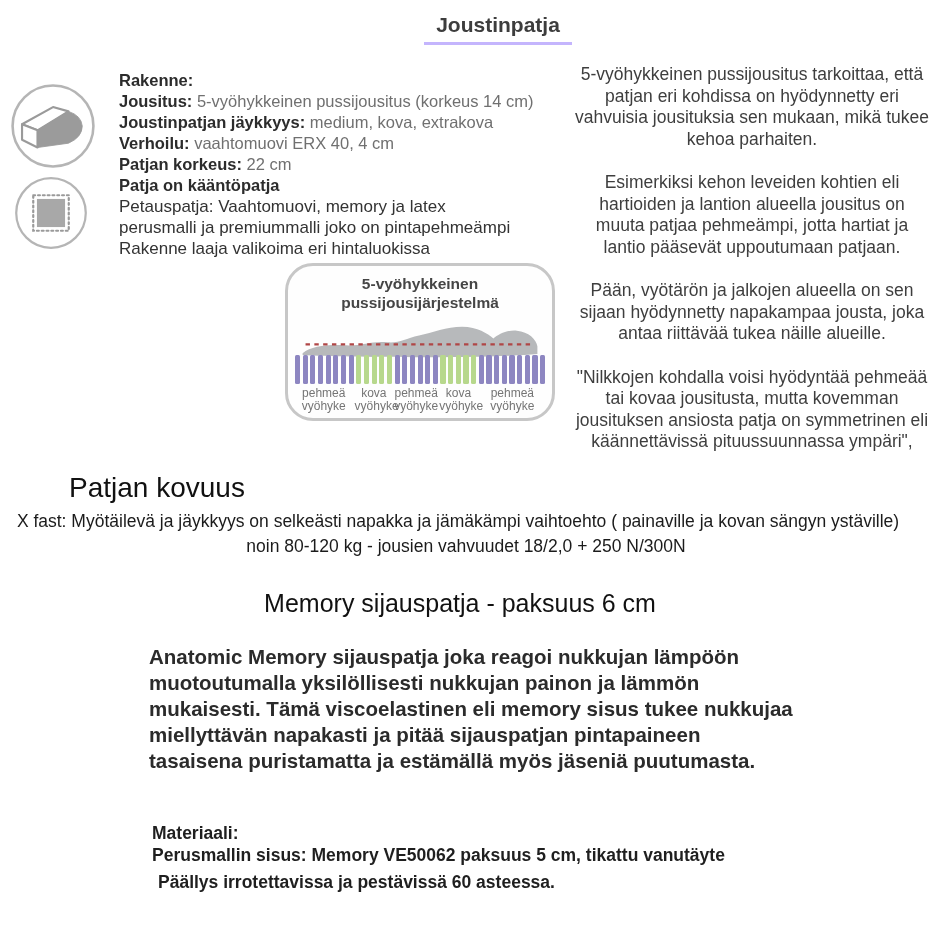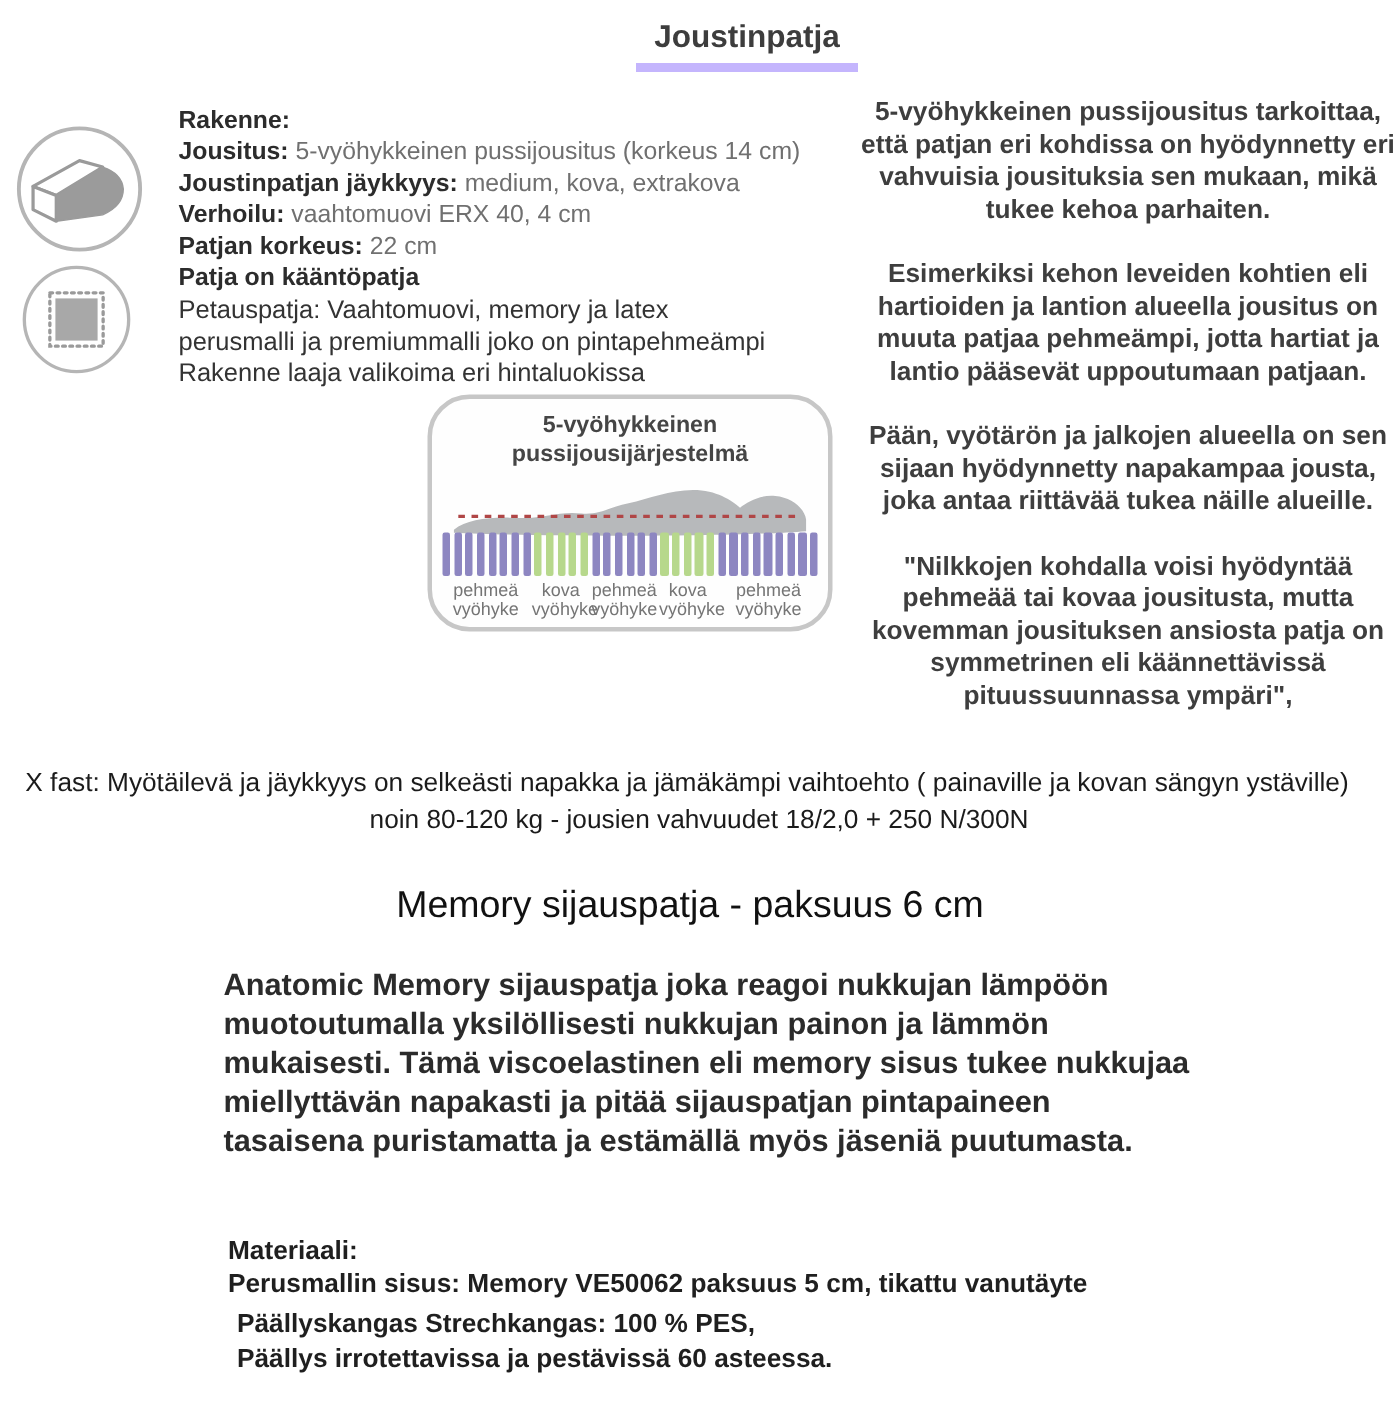--- a/index.html
+++ b/index.html
@@ -4,35 +4,35 @@
 <style>
   html,body{margin:0;padding:0;background:#fff;}
   #page{position:relative;width:932px;height:937px;background:#fff;overflow:hidden;
         font-family:"Liberation Sans",sans-serif;color:#222;}
 
   .title{position:absolute;left:116px;top:2px;font-size:46px;font-weight:bold;
          color:#262626;letter-spacing:-1.5px;}
 
   .category{position:absolute;left:424px;top:13px;width:148px;text-align:center;
             font-size:21px;font-weight:bold;color:#3d3d3d;padding-bottom:5px;
-            border-bottom:6px solid #c4b5fd;}
+            border-bottom:3px solid #c4b5fd;}
 
   .icon-circle{position:absolute;border-radius:50%;}
   .icon-circle svg{display:block;width:100%;height:100%;}
   #icon1{left:10px;top:83px;width:86px;height:86px;}
   #icon2{left:14px;top:176px;width:74px;height:74px;}
 
   .structure{position:absolute;left:119px;top:70px;width:440px;
              font-size:16.5px;line-height:21px;color:#707070;}
   .structure .row{white-space:nowrap;}
   .spec-label{font-weight:bold;color:#2c2c2c;}
   .structure .note{color:#333;font-size:17px;}
 
   .right-col{position:absolute;left:574px;top:64px;width:356px;text-align:center;
-             font-size:17.5px;line-height:21.5px;color:#3e3e3e;font-weight:bold;}
+             font-size:17.5px;line-height:21.5px;color:#3e3e3e;}
   .right-col p{margin:0 0 22px 0;}
 
   .diagram{position:absolute;left:285px;top:263px;width:270px;height:158px;
            box-sizing:border-box;border:3px solid #c7c7c7;border-radius:28px;
            background:#fefefe;text-align:center;}
   .diagram-title{margin-top:9px;font-size:15.5px;font-weight:bold;color:#454545;line-height:1.22;}
   .body-svg{display:block;margin:1px auto 0;width:250px;height:45px;}
   .bars{display:flex;gap:2.5px;width:250px;margin:-4px auto 0;height:29px;align-items:stretch;}
   .bar{flex:1 1 0;border-radius:1.5px;}
   .bar.soft{background:var(--soft,#8d86c1);}
@@ -179,29 +179,29 @@
         <div>kova</div>
         <div>vyöhyke</div>
       </div>
       <div class="zone-label" style="flex-grow: 9;">
         <div>pehmeä</div>
         <div>vyöhyke</div>
       </div>
     </div>
   </div>
 
+  <div class="hardness-heading">Patjan kovuus</div>
   <div class="hardness-line1">X fast: Myötäilevä ja jäykkyys on selkeästi napakka ja jämäkämpi vaihtoehto ( painaville ja kovan sängyn ystäville)</div>
   <div class="hardness-line2">noin 80-120 kg - jousien vahvuudet 18/2,0 + 250 N/300N</div>
 
   <div class="memory-heading">Memory sijauspatja - paksuus 6 cm</div>
   <div class="memory-body">Anatomic Memory sijauspatja joka reagoi nukkujan lämpöön muotoutumalla yksilöllisesti nukkujan painon ja lämmön mukaisesti. Tämä viscoelastinen eli memory sisus tukee nukkujaa miellyttävän napakasti ja pitää sijauspatjan pintapaineen tasaisena puristamatta ja estämällä myös jäseniä puutumasta.</div>
 
   <div class="material-block">
     <div>Materiaali:</div>
     <div>Perusmallin sisus: Memory VE50062 paksuus 5 cm, tikattu vanutäyte</div>
   </div>
 
   <div class="cover-block">
-    <div>Päällyskangas Strechkangas: 100 % PES,</div>
     <div>Päällys irrotettavissa ja pestävissä 60 asteessa.</div>
   </div>
 
 </div>
 
 </body></html>

